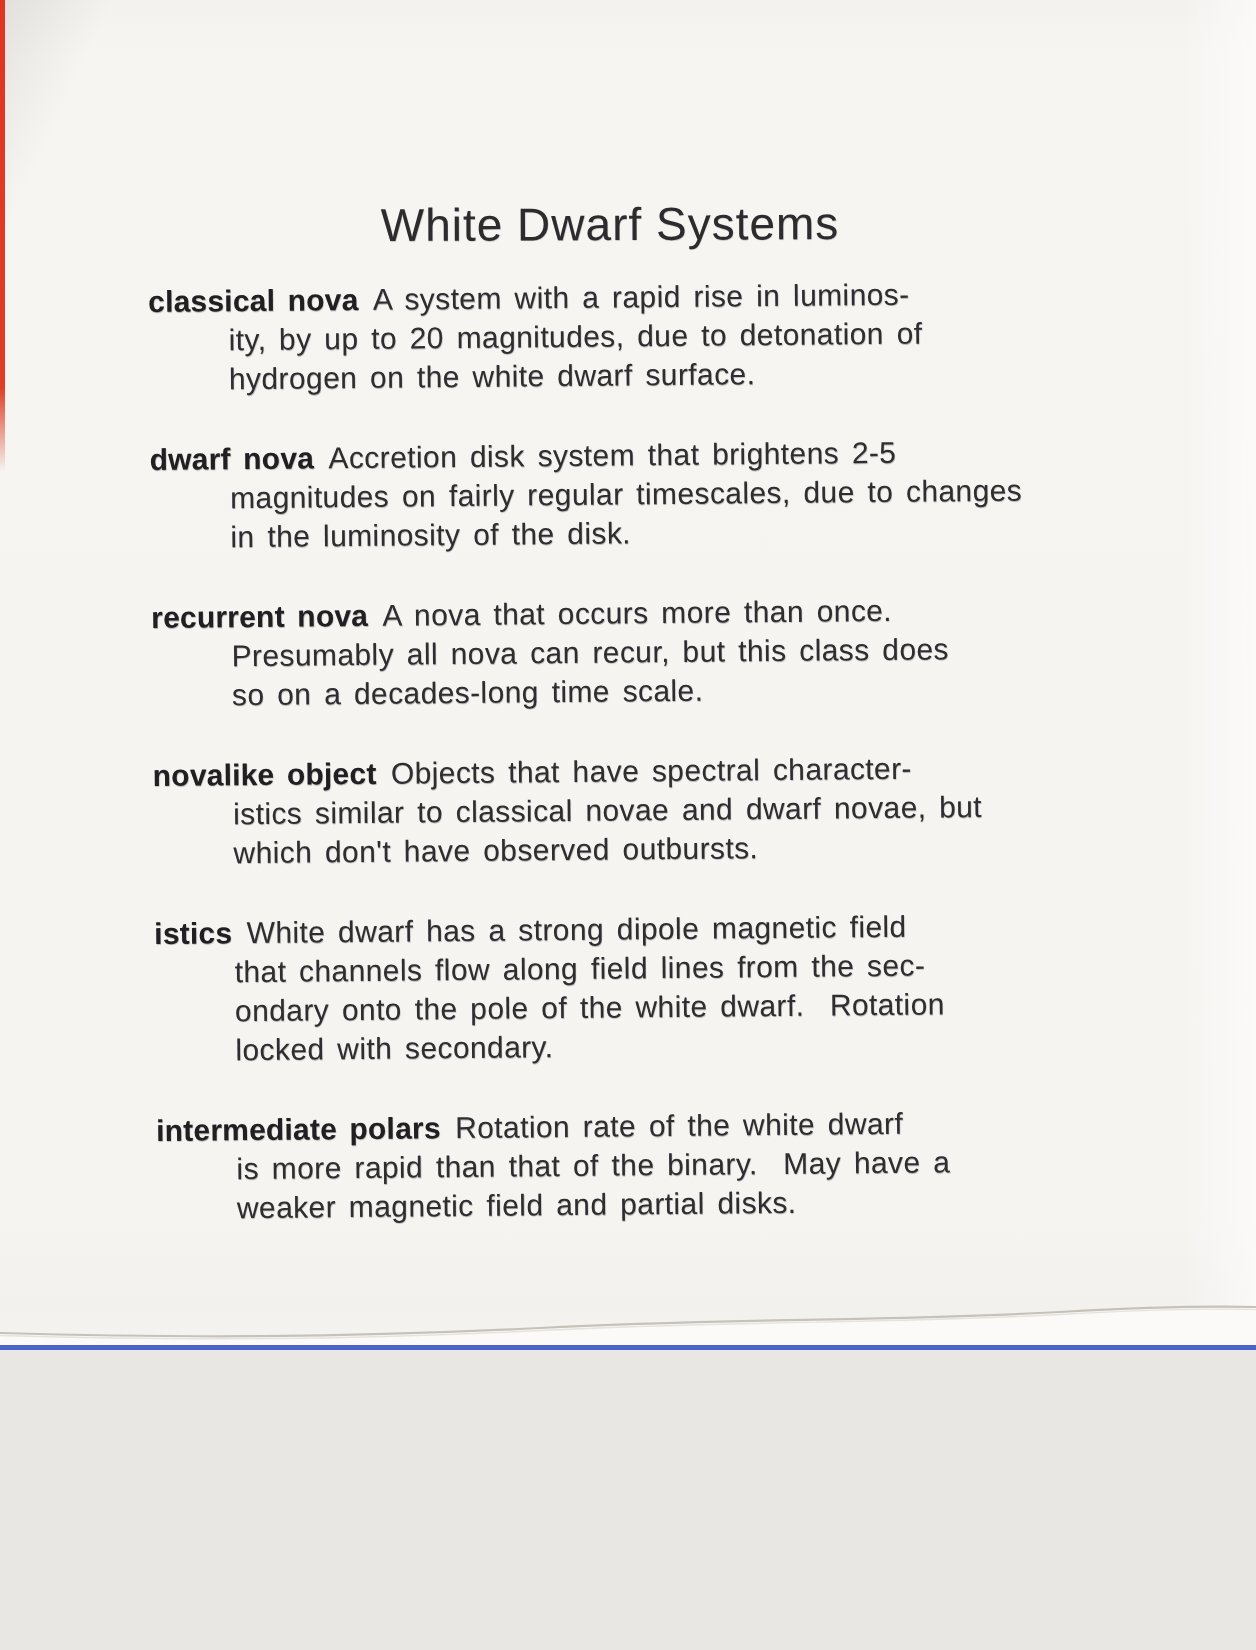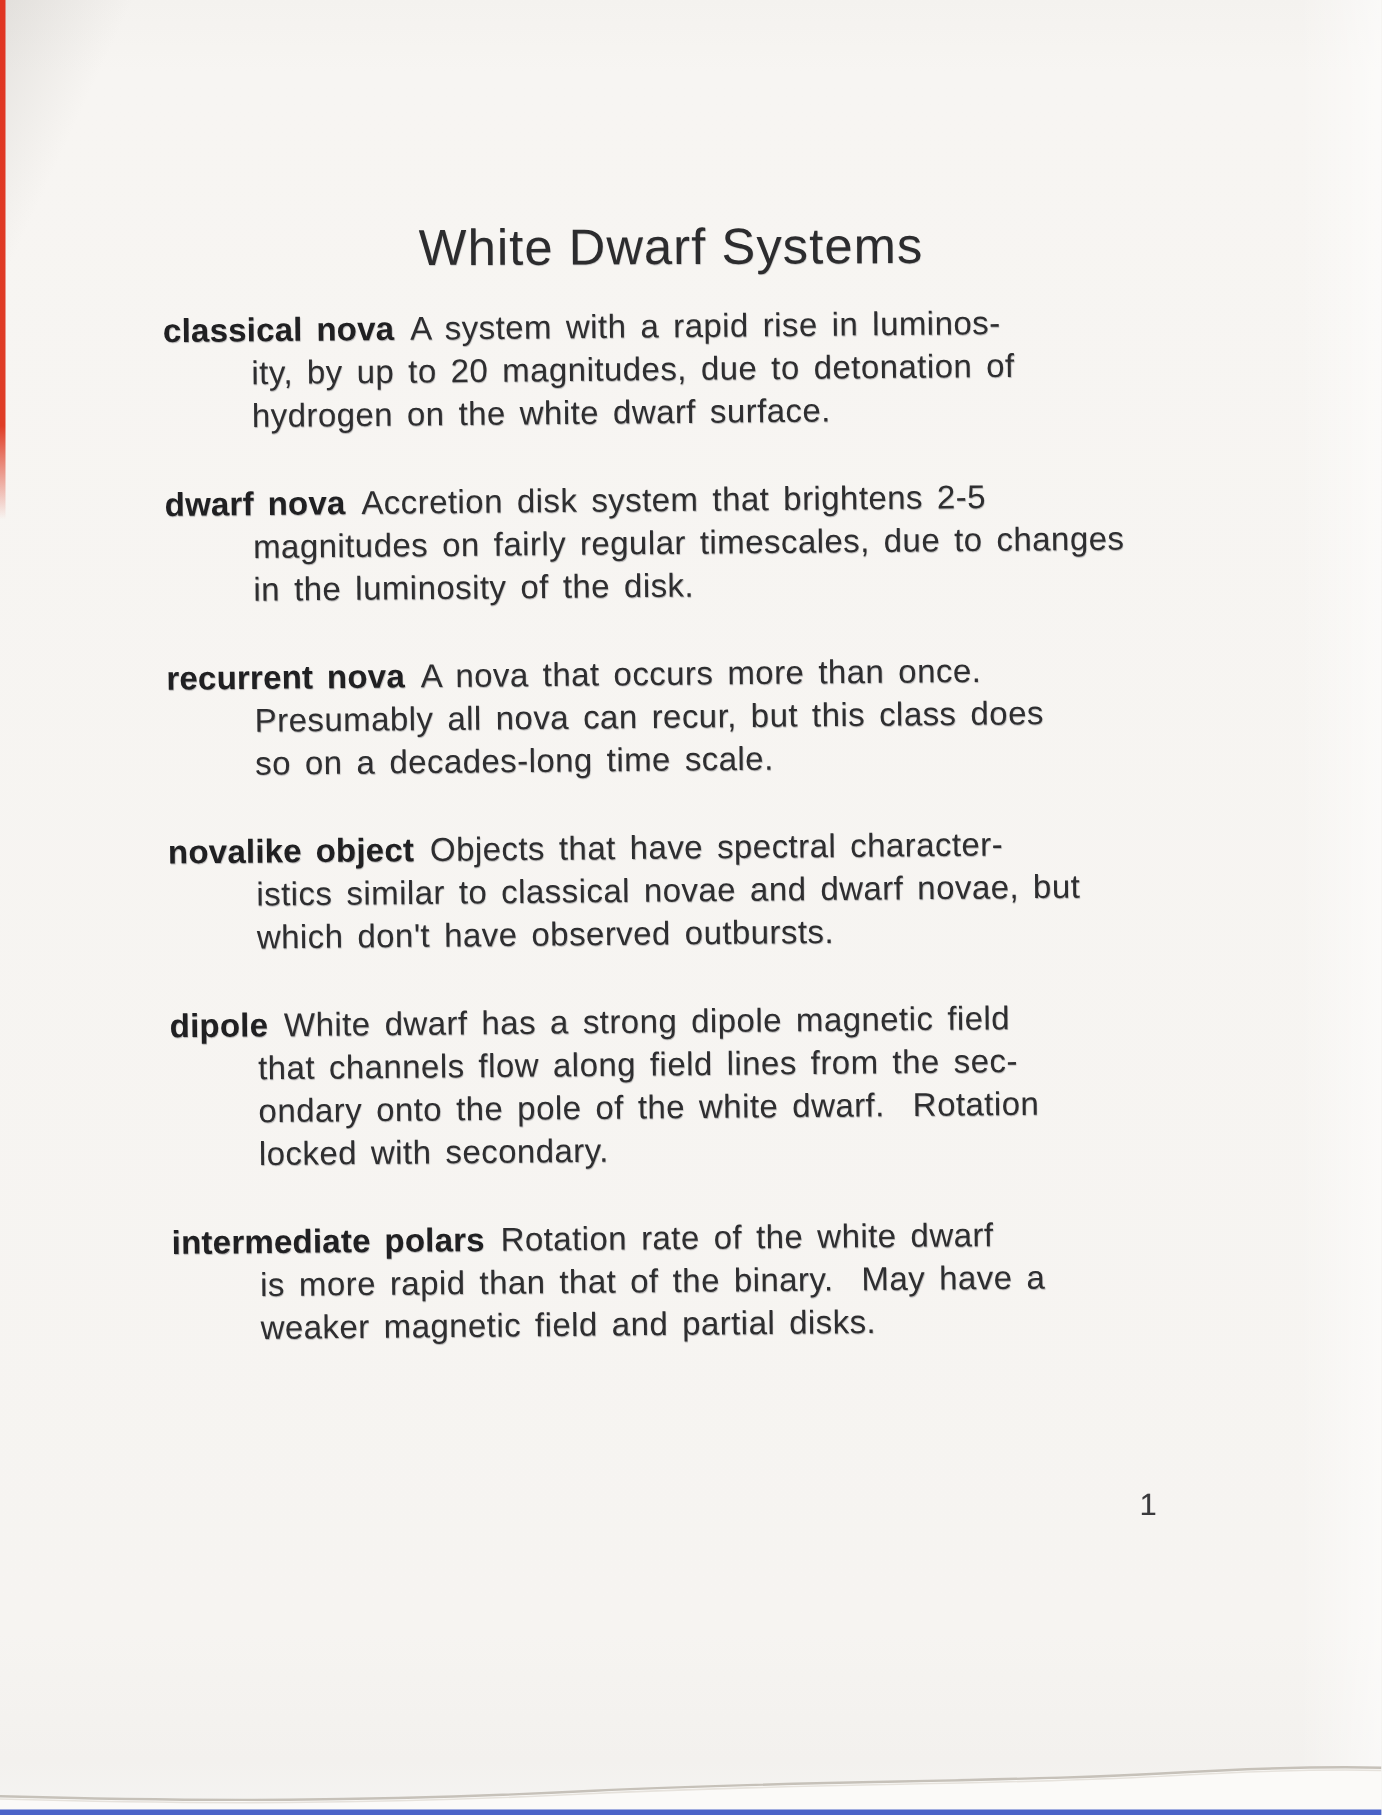--- a/index.html
+++ b/index.html
@@ -3,21 +3,21 @@
 <meta charset="utf-8">
 <style>
   html, body { margin: 0; padding: 0; }
   body {
     width: 1256px; height: 1650px;
     font-family: "Liberation Sans", sans-serif;
     background: #e9e7e4;
   }
   .page {
     position: relative;
-    width: 1256px; height: 1650px;
+    width: 1256px; height: 1350px;
     overflow: hidden;
     background:
       linear-gradient(180deg, #f4f2ef 0%, #f7f5f2 4%, #f6f4f1 90%, #f3f1ee 97%, #f5f4f2 100%),
       #f6f4f1;
   }
   
   .page::before {
     content: "";
     position: absolute; inset: 0;
     background:
@@ -111,21 +111,21 @@
       <div class="line cont">so on a decades-long time scale.</div>
     </div>
 
     <div class="entry">
       <div class="line first"><span class="term">novalike object</span><span>Objects that have spectral character-</span></div>
       <div class="line cont">istics similar to classical novae and dwarf novae, but</div>
       <div class="line cont">which don't have observed outbursts.</div>
     </div>
 
     <div class="entry">
-      <div class="line first"><span class="term">dipole</span><span>White dwarf has a strong dipole magnetic field</span></div>
+      <div class="line first"><span class="term">istics</span><span>White dwarf has a strong dipole magnetic field</span></div>
       <div class="line cont">that channels flow along field lines from the sec-</div>
       <div class="line cont">ondary onto the pole of the white dwarf.  Rotation</div>
       <div class="line cont">locked with secondary.</div>
     </div>
 
     <div class="entry">
       <div class="line first"><span class="term">intermediate polars</span><span>Rotation rate of the white dwarf</span></div>
       <div class="line cont">is more rapid than that of the binary.  May have a</div>
       <div class="line cont">weaker magnetic field and partial disks.</div>
     </div>

